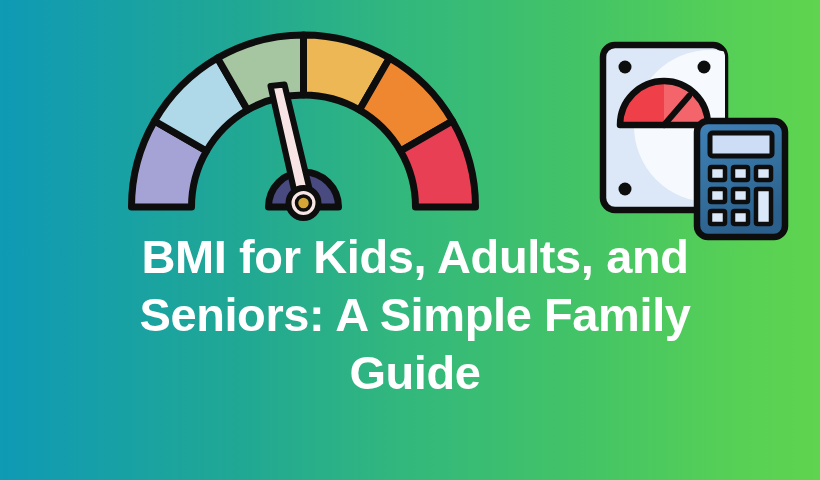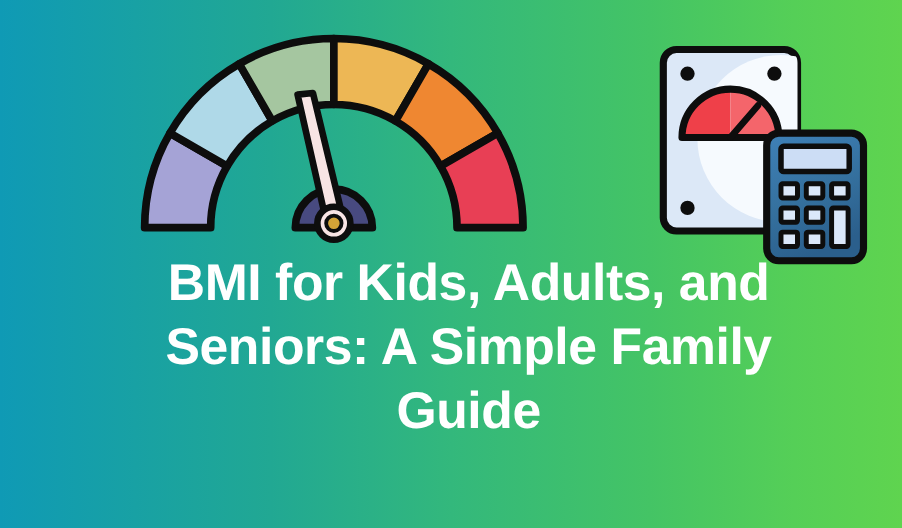--- a/index.html
+++ b/index.html
@@ -28,21 +28,21 @@
   }
   #device-illustration {
     position: absolute;
     left: 592px;
     top: 34px;
     width: 205px;
     height: 215px;
   }
   #title-block {
     position: absolute;
-    left: 86px;
+    left: 75px;
     top: 228px;
     width: 680px;
     text-align: center;
   }
   #page-title {
     margin: 0;
     color: #ffffff;
     font-family: "Liberation Sans", sans-serif;
     font-weight: bold;
     font-size: 47px;

